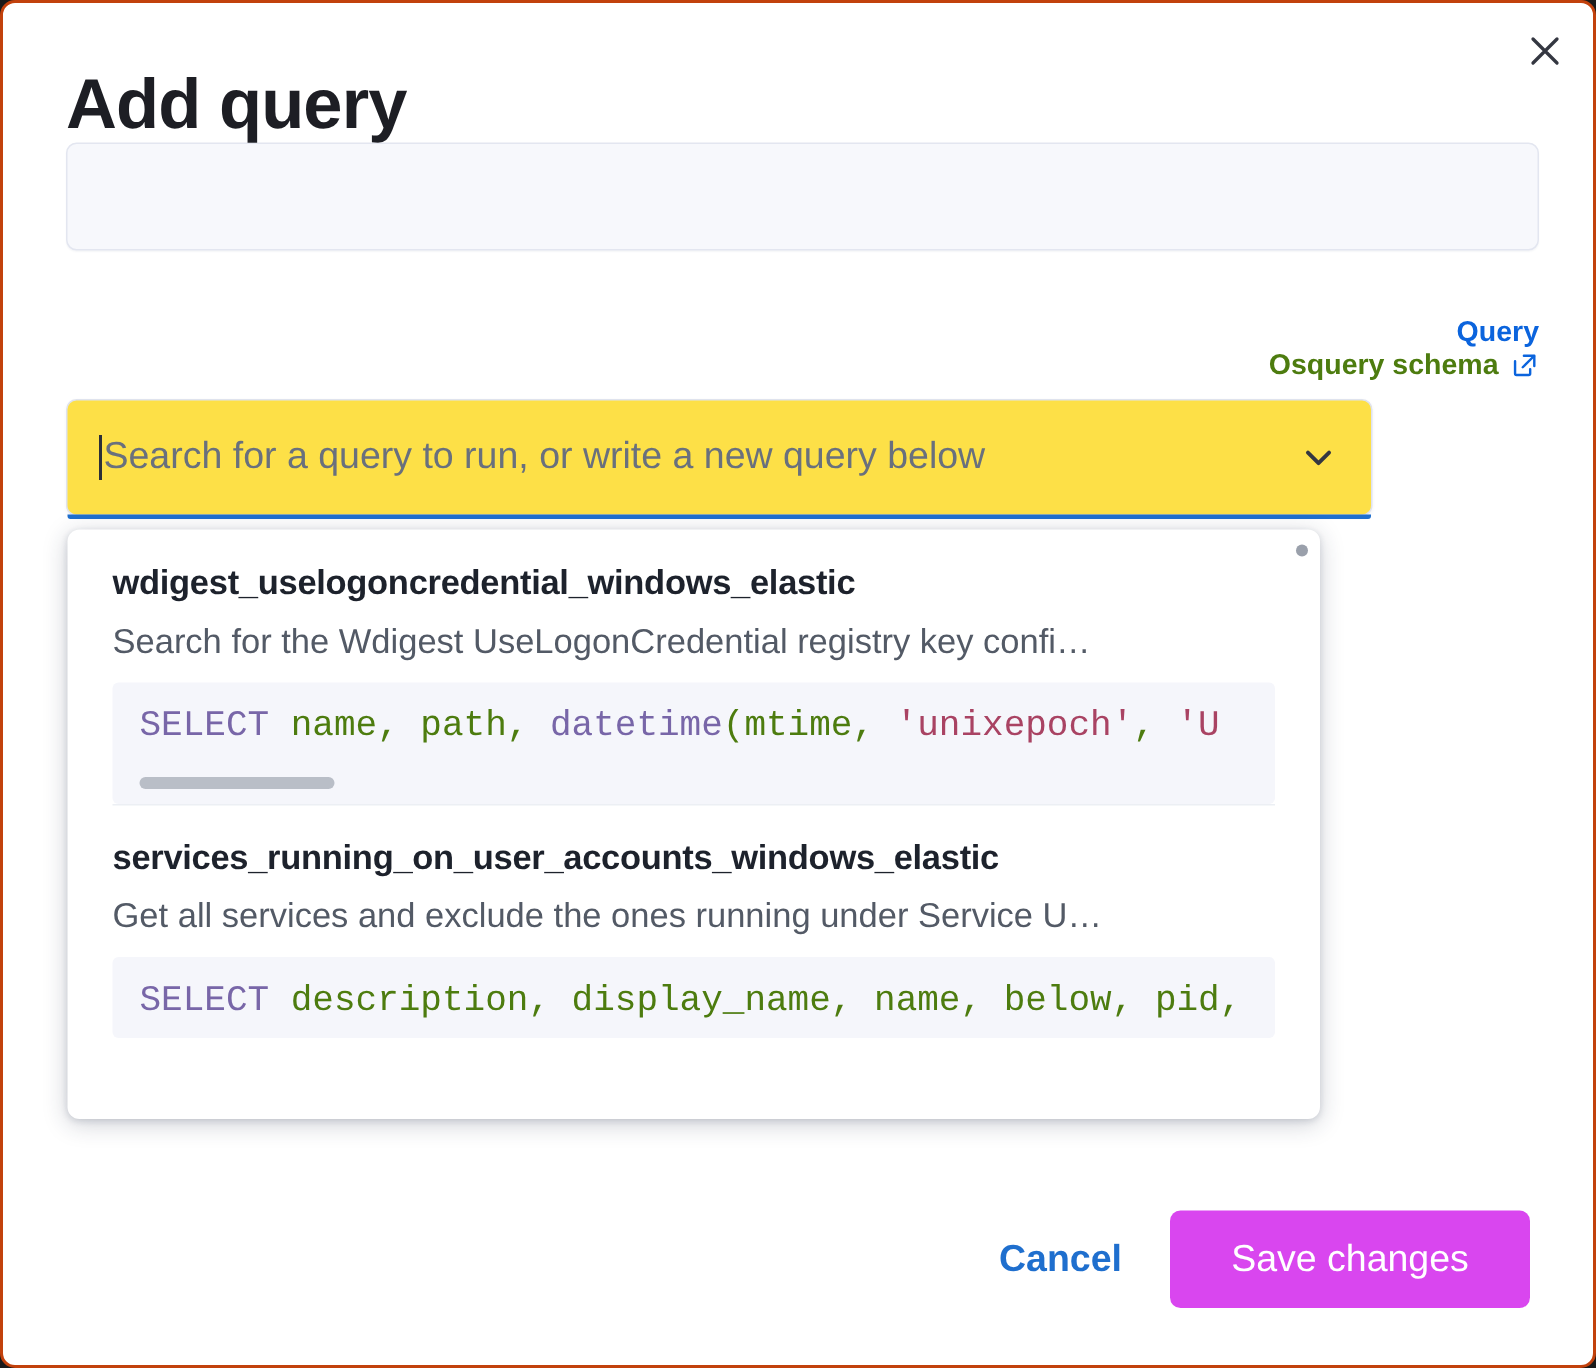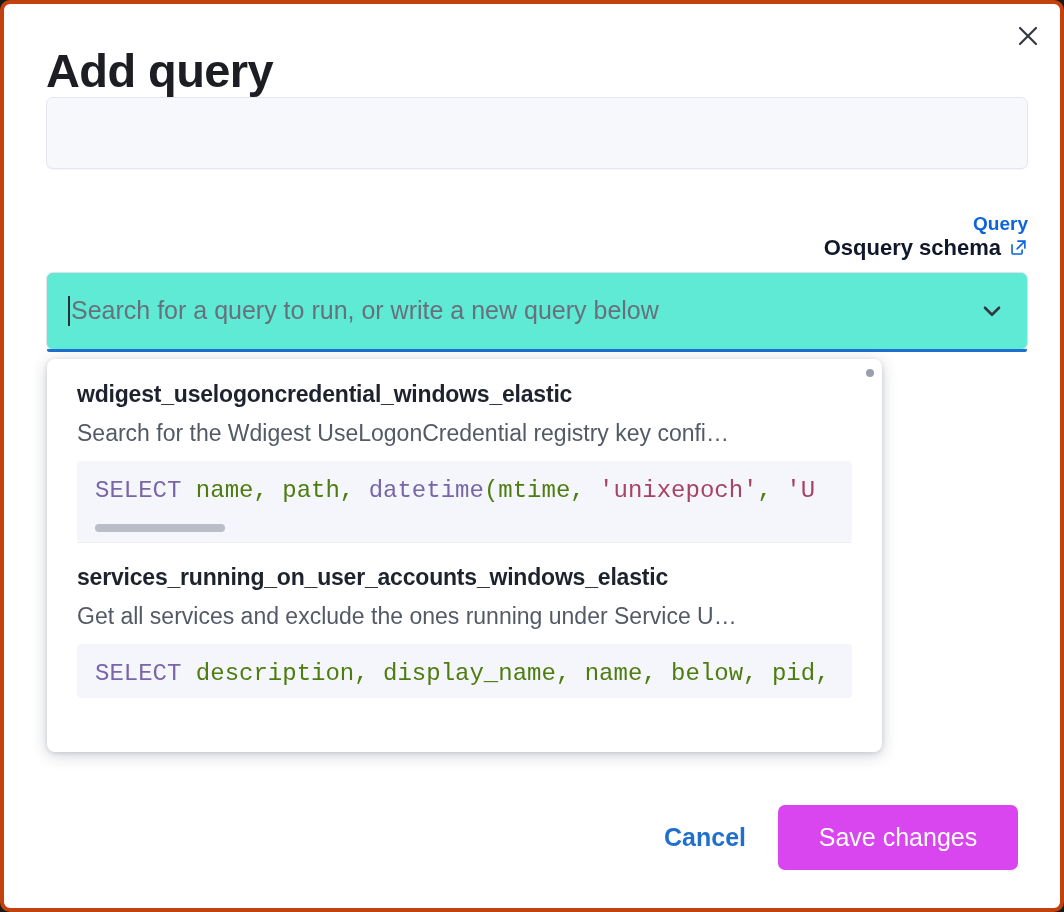--- a/index.html
+++ b/index.html
@@ -10,21 +10,21 @@
   body {
     width: 1064px; height: 912px;
     font-family: "Liberation Sans", sans-serif;
     -webkit-font-smoothing: antialiased;
   }
 
   .screen {
     position: relative;
     width: 1064px; height: 912px;
     background: #ffffff;
-    border: 4px solid #c2410c;
+    border: 2px solid #c2410c;
     border-radius: 10px;
     overflow: hidden;
   }
 
   
   .close-btn {
     position: absolute;
     top: 12px; right: 12px;
     width: 40px; height: 40px;
     display: flex; align-items: center; justify-content: center;
@@ -85,39 +85,39 @@
   }
   .query-label {
     font-size: 19px;
     font-weight: bold;
     color: #0b64dd;
   }
   .schema-link {
     display: inline-flex;
     align-items: center;
     gap: 8px;
-    font-size: 22px;
-    font-weight: bold;
-    color: #0f172a;
+    font-size: 19px;
+    font-weight: bold;
+    color: #4d7c0f;
     text-decoration: none;
     cursor: pointer;
     text-align: right;
   }
   .schema-link svg { display: block; }
 
   
   .combo-wrap {
     position: relative;
     width: 982px;
   }
   .combo {
     position: relative;
-    width: 982px;
+    width: 871px;
     height: 78px;
-    background: #5eead4;
+    background: #fde047;
     border: 1px solid #dfe3ee;
     border-radius: 7px;
     display: flex;
     align-items: center;
     padding: 0 18px 0 20px;
     box-shadow: 0 1px 2px rgba(60,70,110,0.06);
   }
   .combo-caret {
     position: absolute;
     left: 21px; top: 50%;

